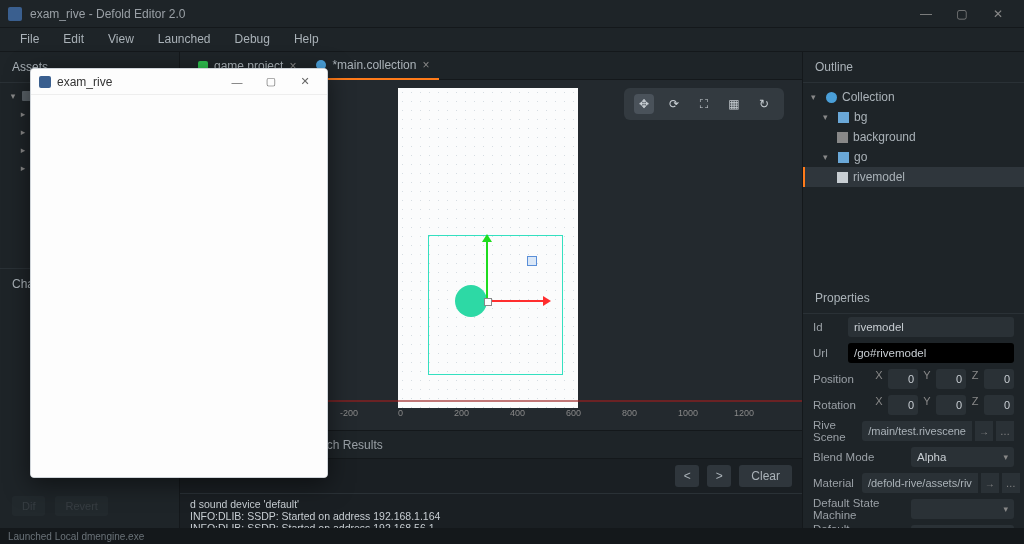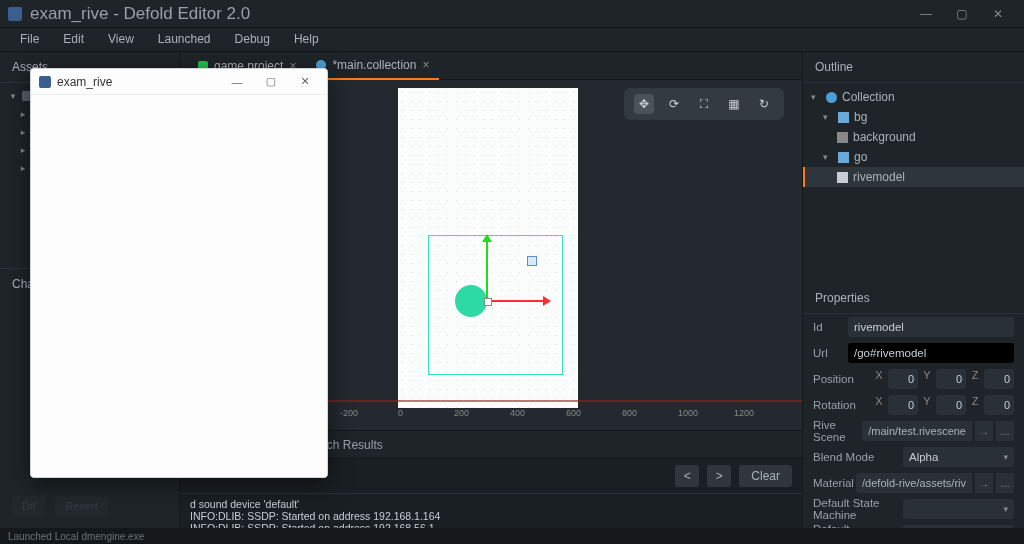--- a/index.html
+++ b/index.html
@@ -1,21 +1,21 @@
 <!DOCTYPE html>
 <html><head>
 <meta charset="utf-8">
 <style>
   * { box-sizing: border-box; margin: 0; padding: 0; font-family: -apple-system, "Segoe UI", Arial, sans-serif; }
   body { background: #1e2428; color: #aab2b8; font-size: 12px; width: 1024px; height: 544px; overflow: hidden; position: relative; }
 
   
   .titlebar { height: 28px; background: #1e2428; display: flex; align-items: center; padding: 0 8px; border-bottom: 1px solid #14181b; }
   .titlebar .logo { width: 14px; height: 14px; background: #3a5f8f; border-radius: 2px; margin-right: 8px; }
-  .titlebar .title { color: #9aa0a6; font-size: 17px; flex: 1; }
+  .titlebar .title { color: #9aa0a6; font-size: 12px; flex: 1; }
   .titlebar .winbtn { width: 36px; height: 28px; display: flex; align-items: center; justify-content: center; color: #888; font-size: 12px; }
 
   
   .menubar { height: 24px; background: #1e2428; display: flex; padding: 0 8px; gap: 0; border-bottom: 1px solid #14181b; }
   .menubar span { padding: 4px 12px; color: #aab2b8; font-size: 12px; }
 
   
   .main { display: flex; height: calc(100% - 52px - 16px); }
 
   
@@ -76,21 +76,21 @@
   .outline-tree { flex:0 0 200px; padding:4px 0; }
   .orow { display:flex; align-items:center; gap:5px; padding: 3px 8px; font-size:12px; }
   .orow.indent1 { padding-left: 20px; }
   .orow.indent2 { padding-left: 34px; }
   .orow.sel { background:#2f363c; position:relative; }
   .orow.sel::before { content:''; position:absolute; left:0; top:0; bottom:0; width:2px; background:#ff7b1a; }
   .orow .chev { width:10px; color:#888; font-size:9px; }
   .orow .oicon { width:11px; height:11px; display:inline-block; }
 
   .props { flex:1; padding: 0 0 8px 0; overflow:hidden; }
-  .prop-row { display:flex; align-items:center; padding: 4px 10px; height:26px; }
+  .prop-row { display:flex; align-items:center; padding: 4px 10px; gap:8px; height:26px; }
   .prop-label { width: 90px; font-size:11.5px; color:#9aa0a6; }
   .prop-input { flex:1; height:20px; background:#2a3136; border:none; color:#c8ced3; padding:0 6px; font-size:11.5px; border-radius:3px; }
   .prop-trio { display:flex; gap:4px; flex:1; }
   .prop-axis { color:#888; font-size:11px; flex:0 0 10px; text-align:center; }
   .prop-num { width:30px; height:20px; background:#2a3136; border:none; color:#c8ced3; text-align:right; padding:0 4px; font-size:11px; border-radius:3px; }
   .prop-select { flex:1; height:20px; background:#2a3136; border:none; color:#c8ced3; padding:0 6px; font-size:11.5px; border-radius:3px; display:flex; align-items:center; justify-content:space-between; }
   .prop-select::after { content:'▾'; color:#888; font-size:9px; }
   .prop-file { flex:1; display:flex; gap:3px; align-items:center; }
   .prop-file .pf-name { flex:1; height:20px; background:#2a3136; border-radius:3px 0 0 3px; padding:0 6px; font-size:11px; display:flex; align-items:center; overflow:hidden; white-space:nowrap; }
   .prop-file .pf-btn { width:18px; height:20px; background:#2a3136; display:flex; align-items:center; justify-content:center; font-size:10px; color:#888; }

